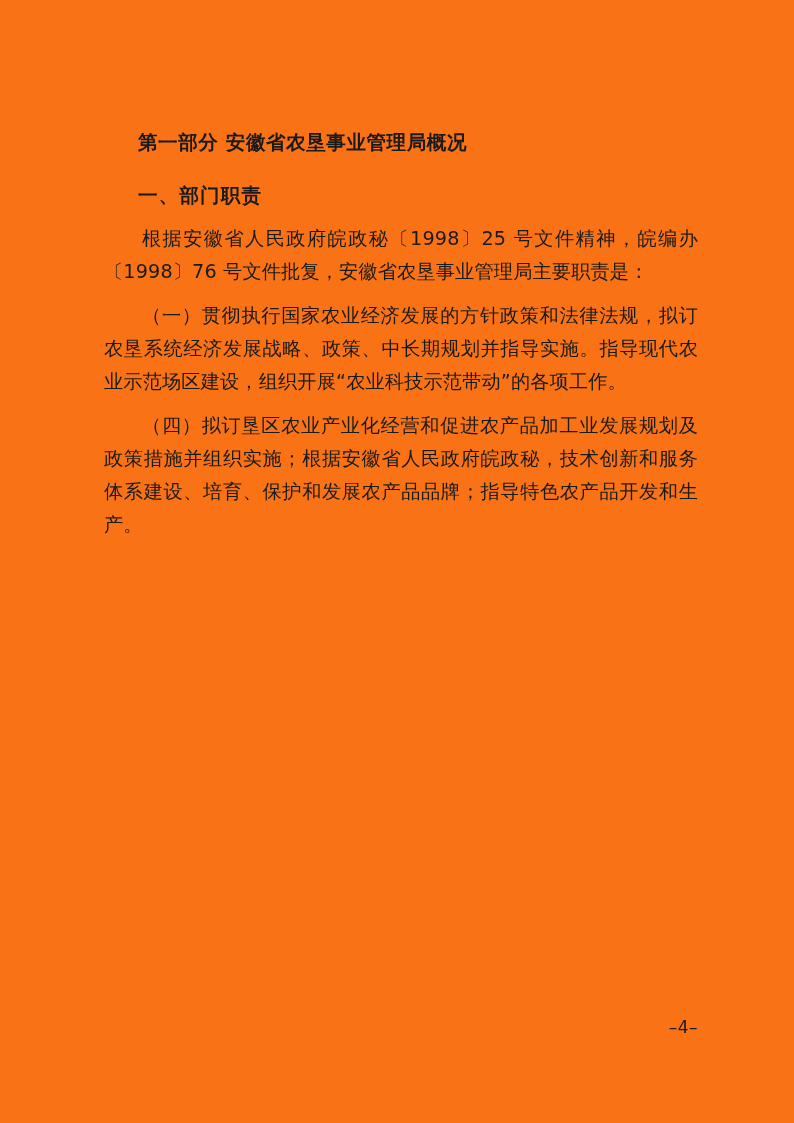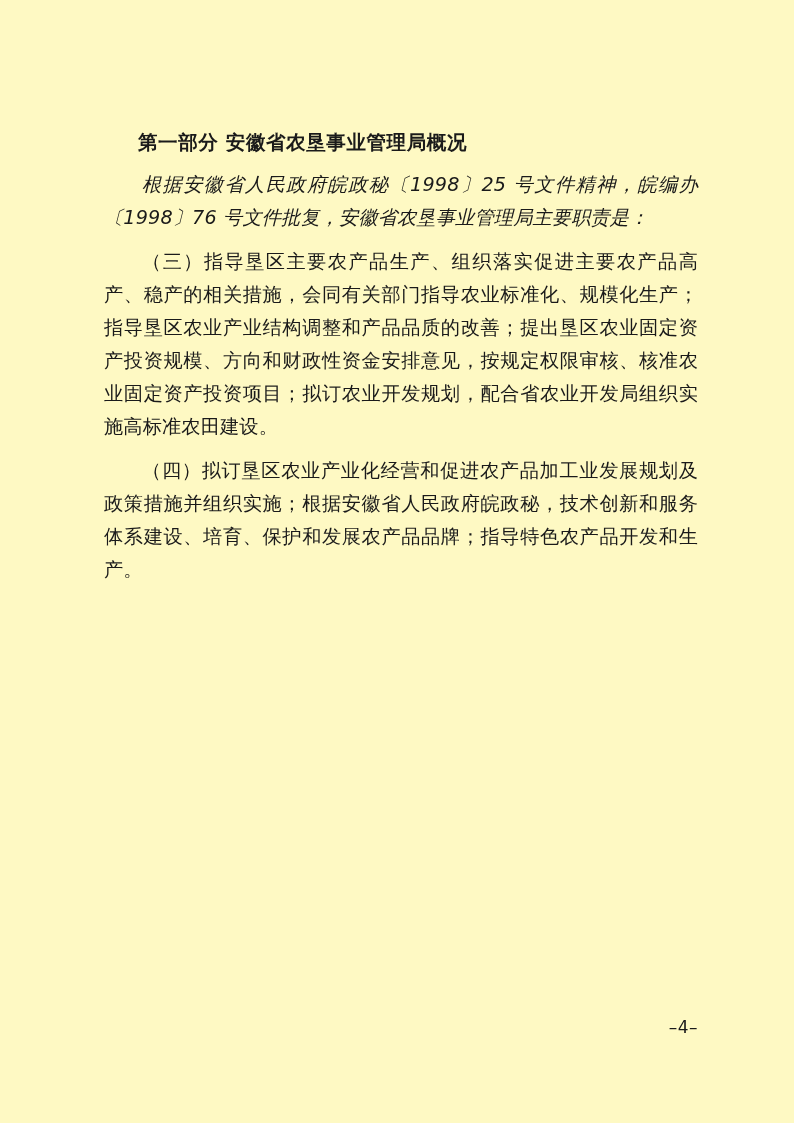--- a/index.html
+++ b/index.html
@@ -13,21 +13,21 @@
     font-family: "DejaVu Sans", sans-serif;
     color: #1a1a1a;
     position: relative;
     overflow: hidden;
   }
   .page {
     position: absolute;
     left: 0; top: 0;
     width: 794px;
     height: 1123px;
-    background: #fef9c3;
+    background: #f97316;
     box-sizing: border-box;
     padding: 128px 96px 60px 104px;
   }
   .doc-body {
     position: relative;
     width: 100%;
   }
   h1.section-title {
     font-size: 19.5px;
     font-weight: 700;
@@ -51,45 +51,45 @@
     line-height: 1.72;
     margin: 11px 0 0 0;
     text-indent: 38px;
     text-align: justify;
     text-justify: inter-ideograph;
     letter-spacing: 0.15px;
     font-weight: 400;
     font-family: "DejaVu Sans", sans-serif;
   }
   p.para:first-of-type {
-    font-style: italic;
   }
   .page-number {
     position: absolute;
     right: 96px;
     bottom: 86px;
     font-size: 17px;
     letter-spacing: 0.5px;
     color: #1a1a1a;
     font-family: "DejaVu Sans", sans-serif;
   }
 </style>
 </head>
 <body>
 
 <div class="page">
   <div class="doc-body">
 
     <h1 class="section-title">第一部分  安徽省农垦事业管理局概况</h1>
 
+    <h2 class="sub-title">一、部门职责</h2>
 
     <p class="para">根据安徽省人民政府皖政秘〔1998〕25 号文件精神，皖编办〔1998〕76 号文件批复，安徽省农垦事业管理局主要职责是：</p>
 
+    <p class="para">（一）贯彻执行国家农业经济发展的方针政策和法律法规，拟订农垦系统经济发展战略、政策、中长期规划并指导实施。指导现代农业示范场区建设，组织开展“农业科技示范带动”的各项工作。</p>
 
 
-    <p class="para">（三）指导垦区主要农产品生产、组织落实促进主要农产品高产、稳产的相关措施，会同有关部门指导农业标准化、规模化生产；指导垦区农业产业结构调整和产品品质的改善；提出垦区农业固定资产投资规模、方向和财政性资金安排意见，按规定权限审核、核准农业固定资产投资项目；拟订农业开发规划，配合省农业开发局组织实施高标准农田建设。</p>
 
     <p class="para">（四）拟订垦区农业产业化经营和促进农产品加工业发展规划及政策措施并组织实施；根据安徽省人民政府皖政秘，技术创新和服务体系建设、培育、保护和发展农产品品牌；指导特色农产品开发和生产。</p>
 
   </div>
 
   <div class="page-number">–4–</div>
 </div>
 
 </body></html>

